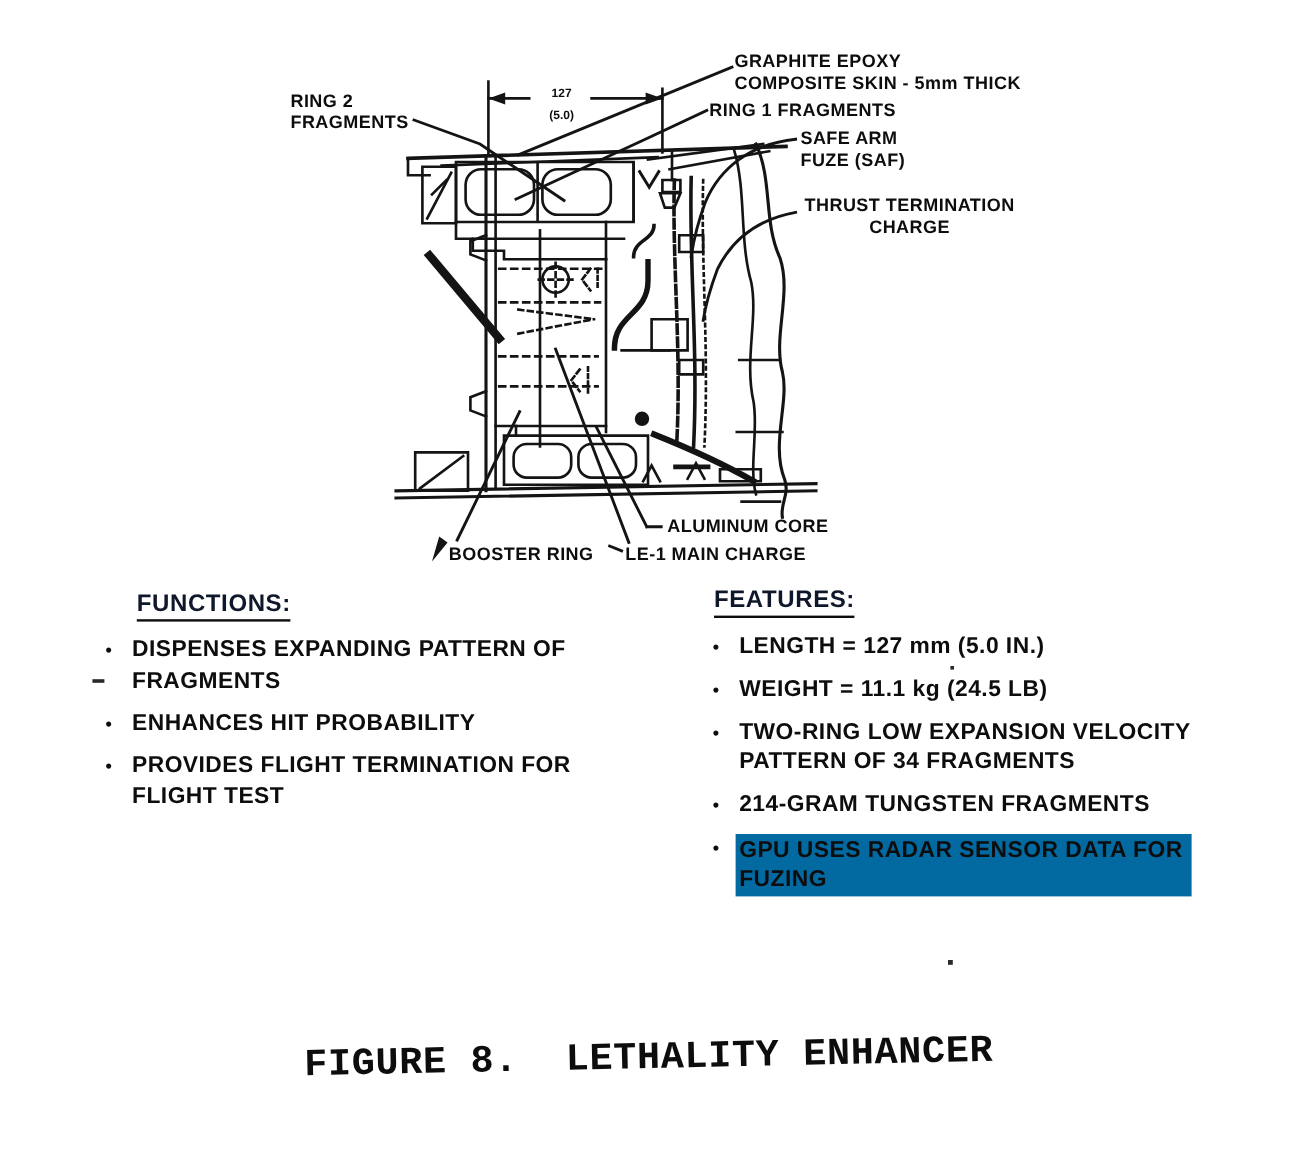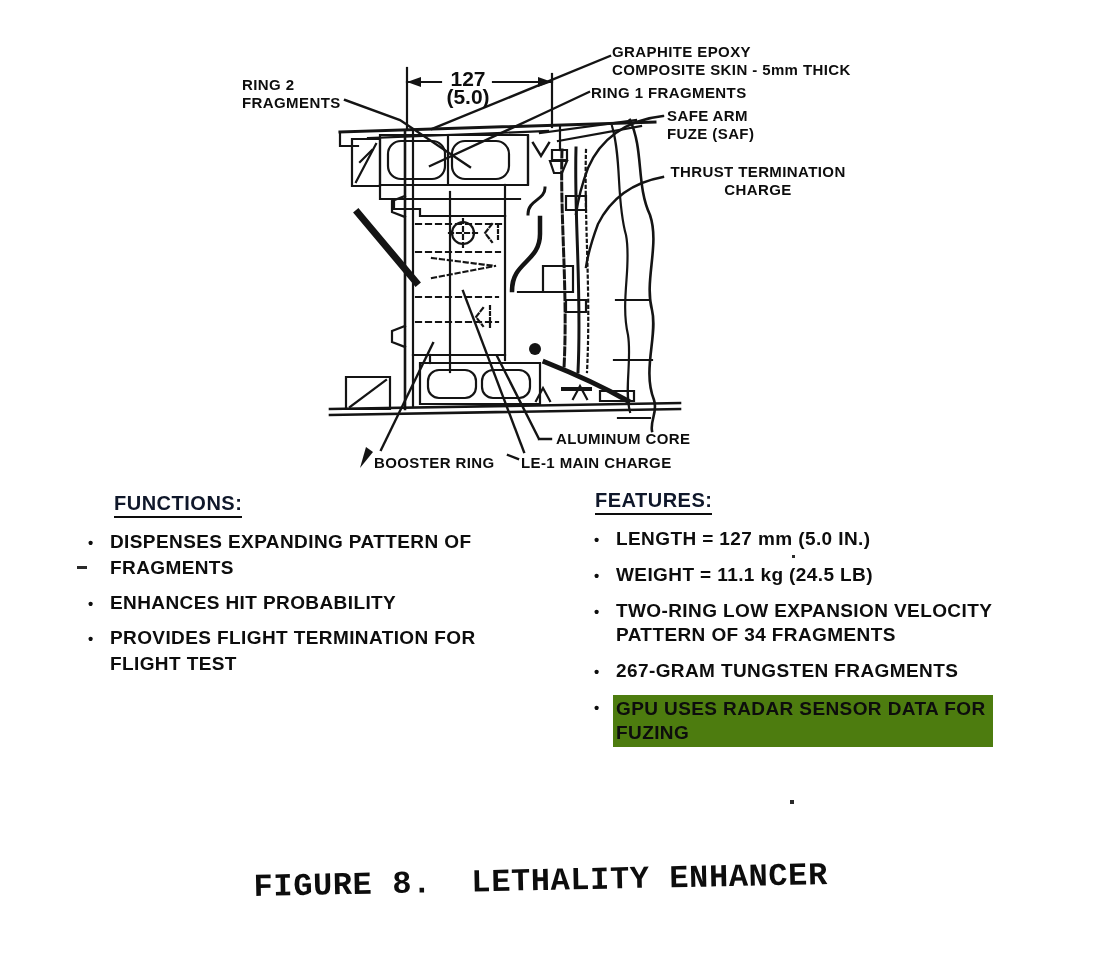--- a/index.html
+++ b/index.html
@@ -21,21 +21,21 @@
     font-size:15px;
     line-height:18px;
     letter-spacing:.4px;
     white-space:pre-line;
     color:#0d0d0d;
   }
   .callout.center{text-align:center;}
   .dim-label{
     position:absolute;
     font-weight:700;
-    font-size:21px;
+    font-size:10px;
     line-height:18px;
     text-align:center;
     white-space:pre-line;
     color:#0d0d0d;
   }
 
   
   .col{position:absolute;}
   .col-functions{left:86px;top:492px;width:490px;}
   .col-features{left:592px;top:489px;width:480px;}
@@ -257,25 +257,25 @@
       <span class="bullet-dot">•</span>
       <span class="bullet-text">WEIGHT = 11.1 kg (24.5 LB)</span>
     </div>
     <div class="bullet-item">
       <span class="bullet-dot">•</span>
       <span class="bullet-text">TWO-RING LOW EXPANSION VELOCITY
 PATTERN OF 34 FRAGMENTS</span>
     </div>
     <div class="bullet-item">
       <span class="bullet-dot">•</span>
-      <span class="bullet-text">267-GRAM TUNGSTEN FRAGMENTS</span>
-    </div>
-    <div class="bullet-item">
-      <span class="bullet-dot">•</span>
-      <span class="bullet-text hl" style="background-color: #4d7c0f;">GPU USES RADAR SENSOR DATA FOR
+      <span class="bullet-text">214-GRAM TUNGSTEN FRAGMENTS</span>
+    </div>
+    <div class="bullet-item">
+      <span class="bullet-dot">•</span>
+      <span class="bullet-text hl" style="background-color: #0369a1;">GPU USES RADAR SENSOR DATA FOR
 FUZING</span>
     </div>
   </div>
 
   <div class="caption">FIGURE 8.  LETHALITY ENHANCER</div>
 
   <div class="speck" style="left:77px;top:566px;width:10px;height:3px;"></div>
   <div class="speck" style="left:790px;top:800px;width:4px;height:4px;"></div>
   <div class="speck" style="left:792px;top:555px;width:3px;height:3px;"></div>
 

